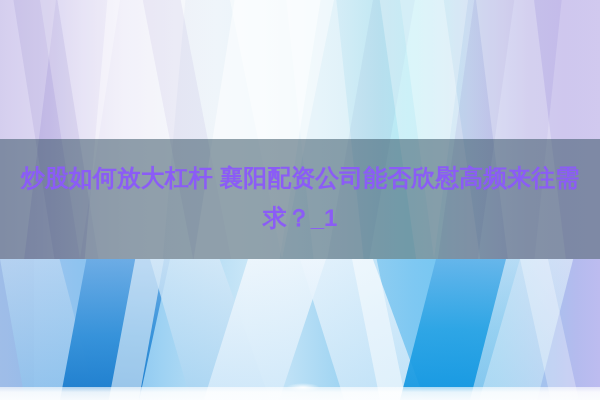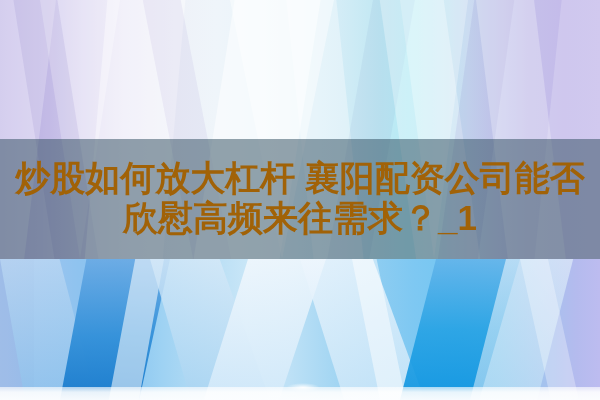--- a/index.html
+++ b/index.html
@@ -190,22 +190,22 @@
     background: rgba(44,74,92,0.50);
     display: flex;
     flex-direction: column;
     align-items: center;
     justify-content: center;
   }
 
   .title {
     width: 592px;
     text-align: center;
-    color: #a16207;
-    font-size: 35px;
+    color: #8b5cf6;
+    font-size: 24px;
     font-weight: bold;
     line-height: 40px;
     letter-spacing: 0px;
     white-space: pre-wrap;
     text-rendering: geometricPrecision;
   }
 
   
   .bottom-strip {
     position: absolute;

